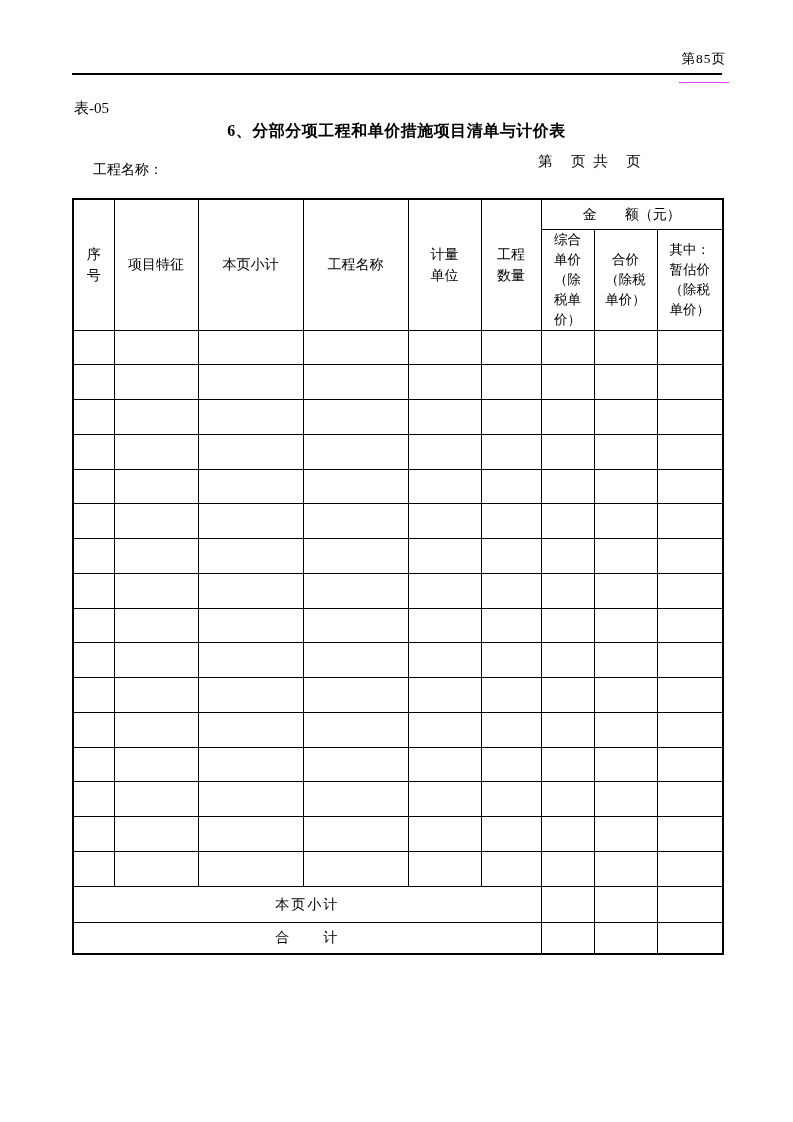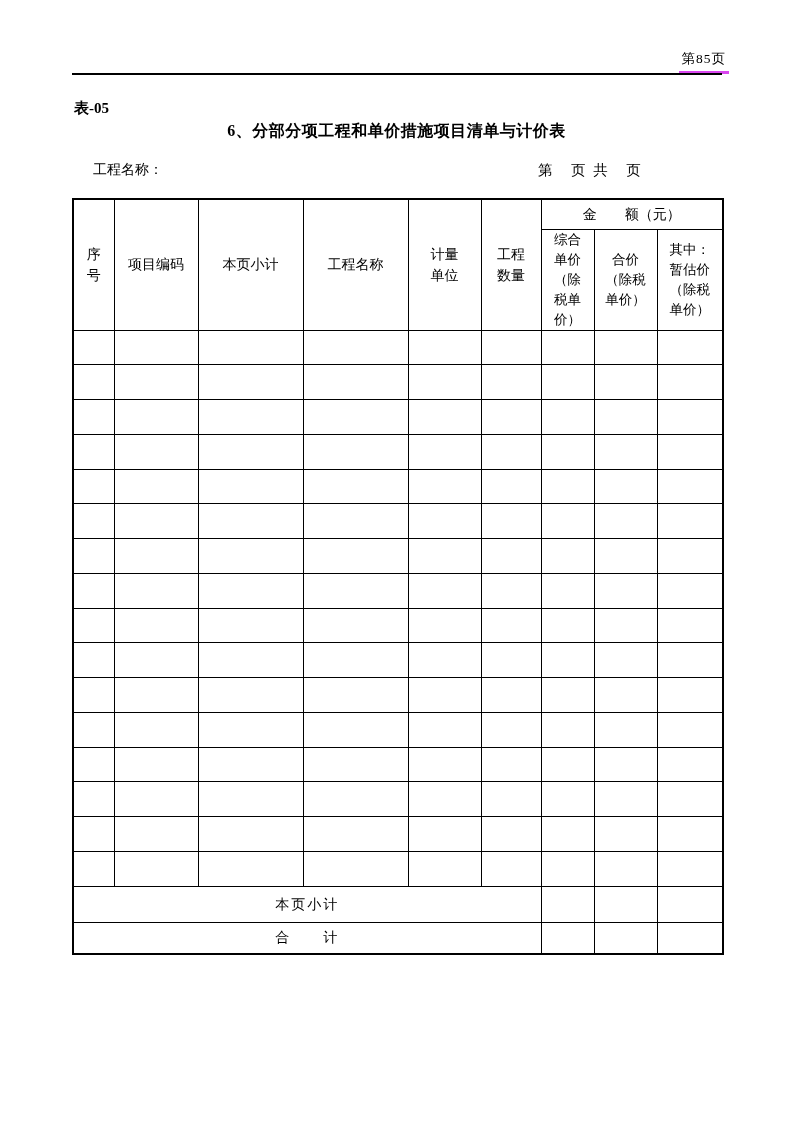--- a/index.html
+++ b/index.html
@@ -12,58 +12,58 @@
     color: #000000;
     overflow: hidden;
   }
 
   .page-number {
     position: absolute;
     top: 50px;
     right: 64px;
     font-size: 13.5px;
     letter-spacing: 1px;
-    border-bottom: 3px solid #d946ef;
-    padding: 0 3px 3px 3px;
+    border-bottom: 1px solid #d946ef;
+    padding: 0 3px 14px 3px;
   }
   .top-rule {
     position: absolute;
     left: 72px;
     top: 73px;
     width: 650px;
     height: 2px;
     background: #000;
   }
   .form-code {
     position: absolute;
     left: 74px;
     top: 99px;
     font-size: 15px;
-    font-weight: bold;
+    font-weight: normal;
   }
   .doc-title {
     position: absolute;
     left: 0;
     top: 121px;
     width: 100%;
     text-align: center;
     font-size: 16px;
     font-weight: bold;
     letter-spacing: 0.5px;
   }
   .project-name {
     position: absolute;
     left: 93px;
     top: 161px;
     font-size: 14px;
   }
   .pagination {
     position: absolute;
     left: 538px;
-    top: 161px;
+    top: 152px;
     font-size: 14.5px;
     letter-spacing: 2px;
   }
 
   table.pricing {
     position: absolute;
     left: 72px;
     top: 198px;
     width: 650px;
     border-collapse: collapse;
@@ -115,21 +115,21 @@
       <col style="width:73px">
       <col style="width:60px">
     <col style="width:53px">
       <col style="width:63px">
       <col style="width:66px">
   </colgroup>
   <thead>
     <tr class="group-row">
       <th rowspan="2">序
 号</th>
-      <th rowspan="2">项目编码</th>
+      <th rowspan="2">项目特征</th>
       <th rowspan="2">本页小计</th>
       <th rowspan="2">工程名称</th>
       <th rowspan="2">计量
 单位</th>
       <th rowspan="2">工程
 数量</th>
       <th colspan="3">金　　额（元）</th>
     </tr>
     <tr class="sub-row">
       <th class="al">综合

